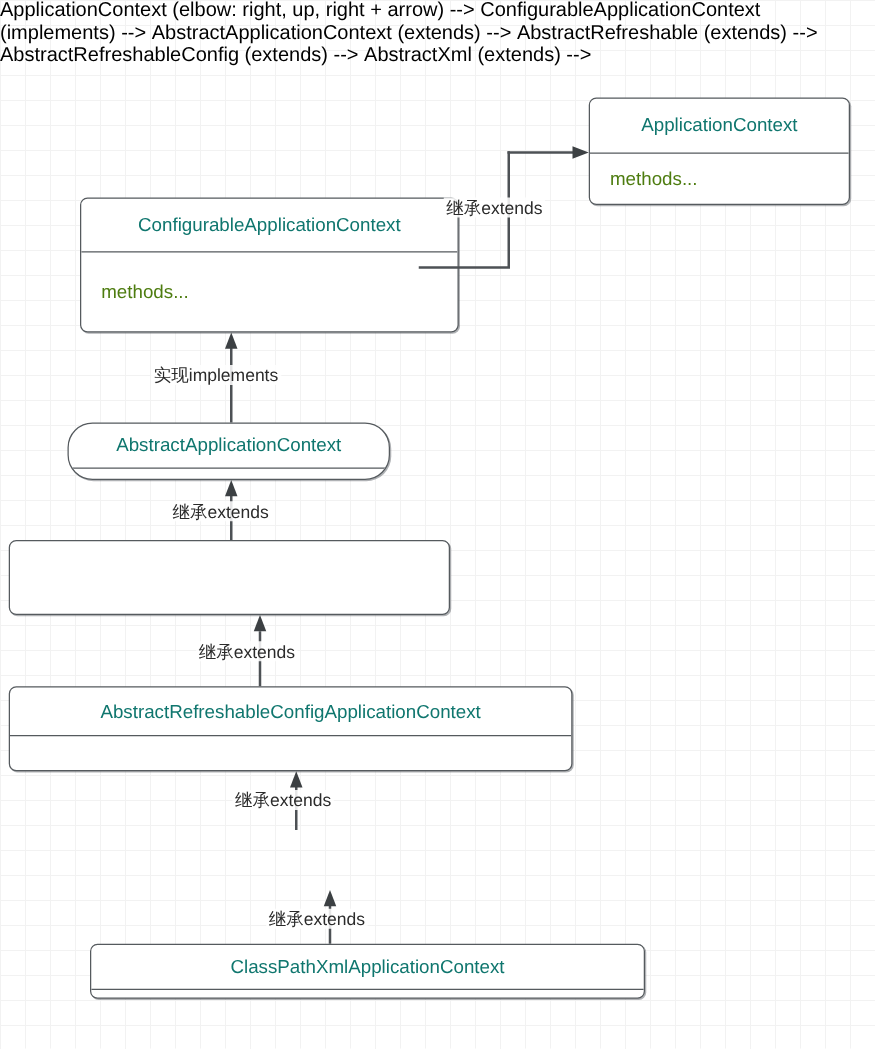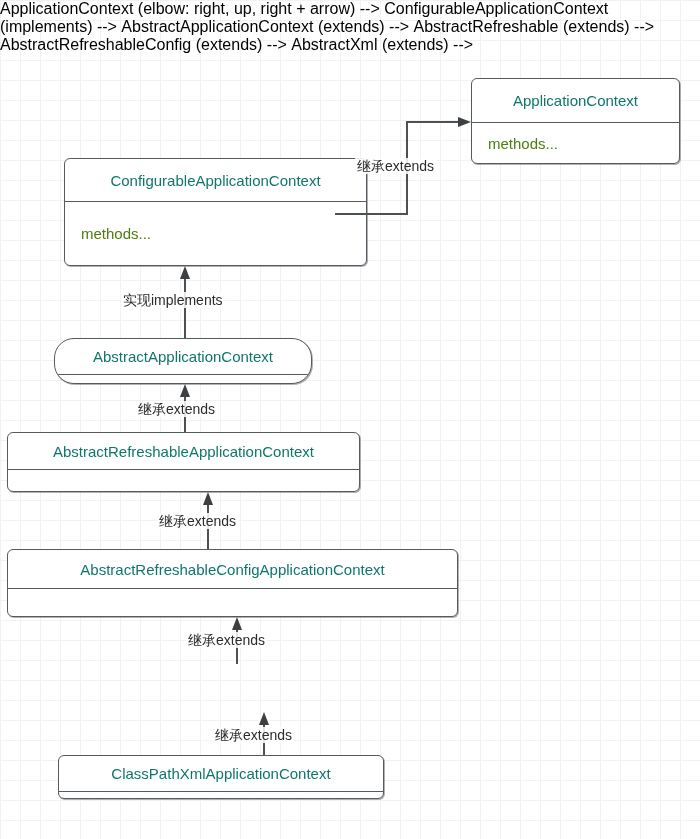--- a/index.html
+++ b/index.html
@@ -122,34 +122,33 @@
   </div>
 
   
   <div class="uml-box" style="left:54px; top:338px; width:258px; height:46px;border-radius:20px;">
     <div class="uml-title" style="height:36px;">AbstractApplicationContext</div>
     <div class="uml-body empty" style="height:8px;"></div>
   </div>
 
   
   <div class="uml-box" style="left:7px; top:432px; width:353px; height:60px;">
-    <div class="uml-title" style="height:37px;">AbstractRefreshableApplicationContext</div>
     <div class="uml-body empty" style="height:21px;"></div>
   </div>
 
   
   <div class="uml-box" style="left:7px; top:549px; width:451px; height:68px;">
     <div class="uml-title" style="height:39px;">AbstractRefreshableConfigApplicationContext</div>
     <div class="uml-body empty" style="height:27px;"></div>
   </div>
 
   
 
   
-  <div class="uml-box" style="left:58px; top:755px; width:326px; height:44px;">
+  <div class="uml-box" style="left:72px; top:755px; width:444px; height:44px;">
     <div class="uml-title" style="height:36px;">ClassPathXmlApplicationContext</div>
     <div class="uml-body empty" style="height:6px;"></div>
   </div>
 
   
 
    ApplicationContext (elbow: right, up, right + arrow) --&gt;
   <div class="conn-line conn-h" style="left:335px; top:213px; width:73px;"></div>
   <div class="conn-line conn-v" style="left:406px; top:121px; height:93px;"></div>
   <div class="conn-line conn-h" style="left:406px; top:121px; width:53px;"></div>

